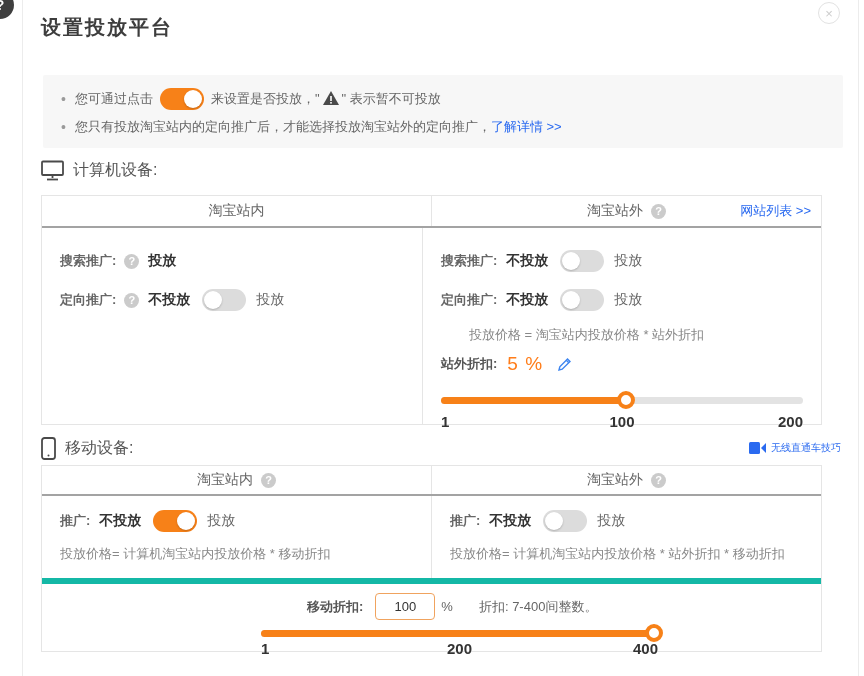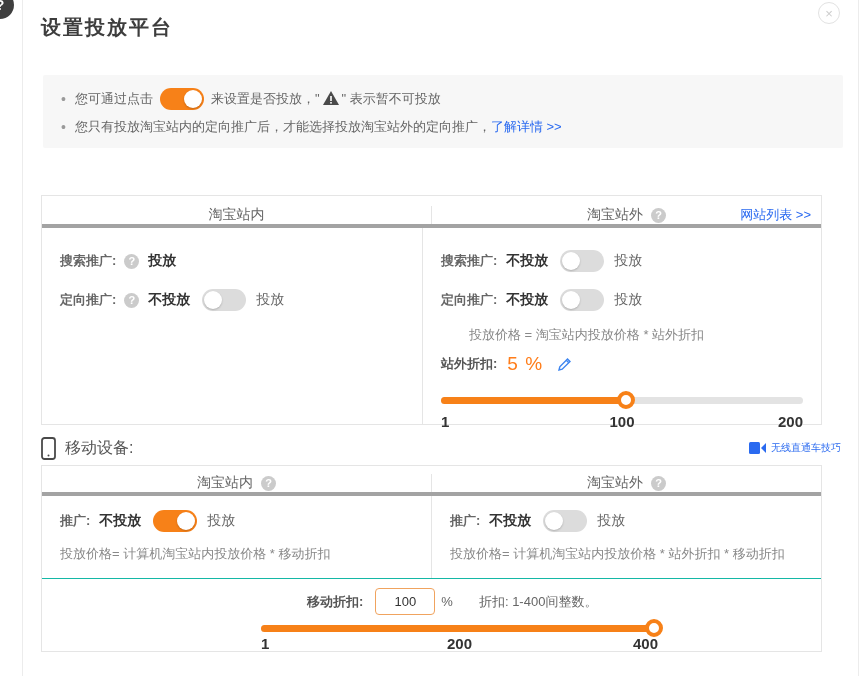--- a/index.html
+++ b/index.html
@@ -42,21 +42,21 @@
 
   .link { color:#2a6af0; cursor:pointer; text-decoration:none; }
 
   
   .section-head { position:absolute; left:18px; display:flex; align-items:center; }
   .section-head .sh-icon { display:flex; margin-right:9px; }
   .section-head .sh-label { font-size:16px; color:#555; }
 
   
   .grid { position:absolute; left:18px; width:781px; border:1px solid #e5e5e5; background:#fff; }
-  .g-head { display:flex; border-bottom:4px solid #a3a3a3;align-items:flex-end; }
+  .g-head { display:flex; border-bottom:2px solid #a3a3a3; }
   .g-head .hcell { flex:1; position:relative; display:flex; align-items:center;
     justify-content:center; font-size:14px; color:#666; }
   .g-head .hcell:first-child { border-right:1px solid #e5e5e5; }
   .g-body { display:flex; }
   .g-body .bcell { flex:1; padding:14px 18px 0 18px; }
   .g-body .bcell:first-child { border-right:1px solid #e5e5e5; }
 
   .frow { display:flex; align-items:center; min-height:22px; }
   .lbl { color:#666;font-weight:bold; }
   .bold-val { color:#333; font-weight:700; font-size:14px; margin-left:9px; }
@@ -81,21 +81,21 @@
   .slider .handle { position:absolute; top:0; width:18px; height:18px; border-radius:50%;
     background:#fff; border:4px solid #f78118; cursor:pointer; }
   .slider-labels { display:flex; justify-content:space-between; position:relative;
     font-size:15px; font-weight:700; color:#333; margin-top:4px; }
   .slider-labels .mid { position:absolute; left:50%; transform:translateX(-50%); }
 
   .c-slider { width:362px; margin-top:16px; }
   .c-slider-labels { width:362px; }
 
   
-  .m-bottom { border-top:1px solid #14b8a6; height:73px; position:relative; }
+  .m-bottom { border-top:6px solid #14b8a6; height:73px; position:relative; }
   .m-disc-group { position:absolute; left:265px; top:9px; display:flex; align-items:center; }
   .m-disc-label { color:#555; font-weight:700; }
   .m-disc-input { width:60px; height:27px; border:1px solid #f0a35e; border-radius:4px;
     text-align:center; color:#333; font-size:13px; margin-left:12px; outline:none;
     font-family:"Liberation Sans","DejaVu Sans",sans-serif; }
   .m-disc-unit { margin-left:6px; color:#666; }
   .m-disc-hint { margin-left:26px; color:#666; }
   .m-slider { position:absolute; left:219px; top:40px; width:397px; }
   .m-slider-labels { position:absolute; left:219px; top:52px; width:397px; }
 
@@ -133,20 +133,30 @@
       </span>
       <span>" 表示暂不可投放</span>
     </div>
     <div class="notice-row">
       <span class="bullet">•</span>
       <span>您只有投放淘宝站内的定向推广后，才能选择投放淘宝站外的定向推广，</span>
       <a class="link">了解详情 &gt;&gt;</a>
     </div>
   </div>
 
+  <div class="section-head" style="top:160px;">
+    <span class="sh-icon">
+      <svg width="23" height="21" viewBox="0 0 23 21" fill="none" stroke="#4a4a4a" stroke-width="1.8">
+        <rect x="1" y="1.5" width="21" height="13.5" rx="1"></rect>
+        <line x1="11.5" y1="15" x2="11.5" y2="18"></line>
+        <line x1="6" y1="19.5" x2="17" y2="19.5"></line>
+      </svg>
+    </span>
+    <span class="sh-label">计算机设备:</span>
+  </div>
 
   <div class="grid" style="top:195px; height:230px;">
     <div class="g-head" style="height:32px;">
       <div class="hcell">
         <span>淘宝站内</span>
       </div>
       <div class="hcell">
         <span>淘宝站外</span>
         <span class="q-icon">?</span>
         <a class="link site-list-link">网站列表 &gt;&gt;</a>
@@ -266,21 +276,21 @@
           <span class="on-lbl">投放</span>
         </div>
         <div class="formula" style="margin-top:13px;">投放价格= 计算机淘宝站内投放价格 * 站外折扣 * 移动折扣</div>
       </div>
     </div>
     <div class="m-bottom">
       <div class="m-disc-group">
         <span class="m-disc-label">移动折扣:</span>
         <input class="m-disc-input" value="100" style="">
         <span class="m-disc-unit">%</span>
-        <span class="m-disc-hint">折扣: 1-400间整数。</span>
+        <span class="m-disc-hint">折扣: 7-400间整数。</span>
       </div>
       <div class="slider m-slider">
         <span class="track"></span>
         <span class="fill" style="width:100%;"></span>
         <span class="handle" style="left:calc(100% - 13px);"></span>
       </div>
       <div class="slider-labels m-slider-labels">
         <span>1</span>
         <span class="mid">200</span>
         <span>400</span>

